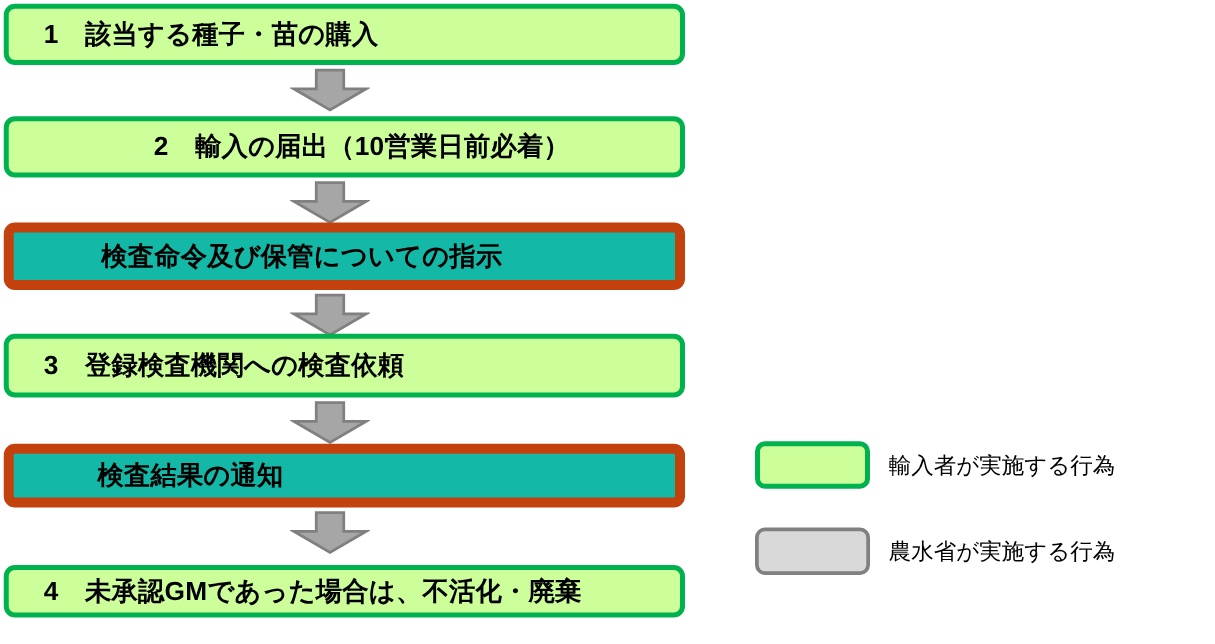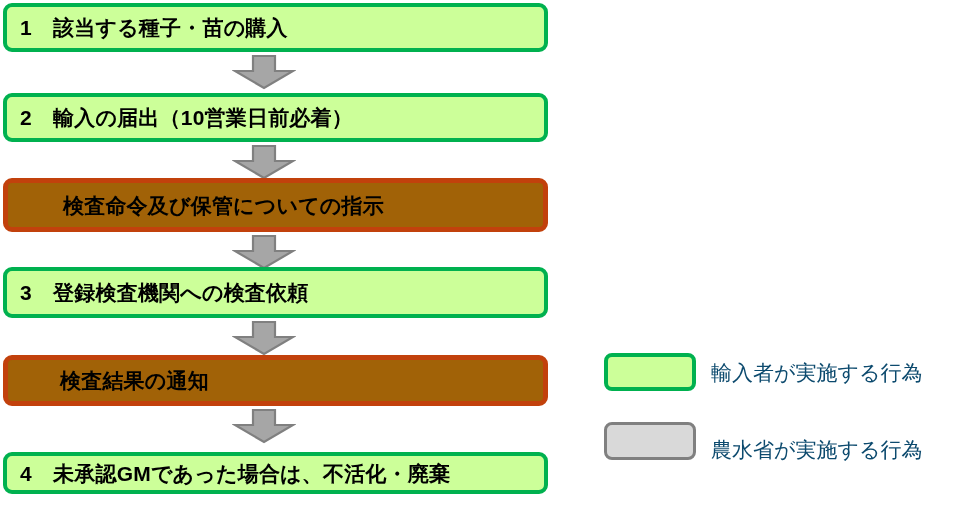--- a/index.html
+++ b/index.html
@@ -39,50 +39,51 @@
     display: flex;
     align-items: center;
   }
 
   .node.green {
     background: #ccff99;
     border: 4px solid #00b14f;
   }
 
   .node.gray {
-    background: #a16207;
-    border: 5px solid #c2410c;
+    background: #14b8a6;
+    border: 8px solid #c2410c;
   }
 
   .node-text {
     font-weight: bold;
     color: #000000;
     white-space: pre;
     line-height: 1;
+    margin-left: 15px;
   }
 
   .node.green .node-text {
     font-size: 21px;
     padding-left: 13px;
     letter-spacing: 0.2px;
   }
 
   .node.gray .node-text {
     font-size: 21px;
     padding-left: 52px;
     letter-spacing: 0.2px;
   }
 
   .node.gray.indent-wide .node-text {
     padding-left: 55px;
   }
 
   
   #node-1 { top: 3px;   height: 49px; }
-  #node-2 { top: 93px;  height: 49px; }
+  #node-2 { top: 93px;  height: 49px; justify-content: center; }
   #node-3 { top: 178px; height: 54px; }
   #node-4 { top: 267px; height: 51px; align-items: center; }
   #node-5 { top: 355px; height: 51px; }
   #node-6 { top: 452px; height: 42px; }
 
   
   .arrow {
     position: absolute;
     left: 229px;
     width: 64px;
@@ -105,42 +106,42 @@
     height: 120px;
   }
 
   .legend-row {
     position: absolute;
     left: 0;
     display: flex;
     align-items: center;
   }
   #legend-row-0 { top: 3px; }
-  #legend-row-1 { top: 72px; align-items: flex-end; }
+  #legend-row-1 { top: 72px; }
 
   .legend-swatch {
     width: 92px;
     height: 38px;
     box-sizing: border-box;
     border-radius: 8px;
     flex: none;
   }
   .legend-swatch.green {
     background: #ccff99;
     border: 4px solid #00b14f;
   }
   .legend-swatch.gray {
     background: #d9d9d9;
     border: 3px solid #808080;
   }
 
   .legend-label {
     margin-left: 15px;
-    font-size: 21px;
-    color: #0c4a6e;
+    font-size: 18px;
+    color: #000000;
     white-space: pre;
     line-height: 1;
     font-weight: normal;
   }
 </style>
 </head>
 <body>
 
 <div id="canvas">
 

